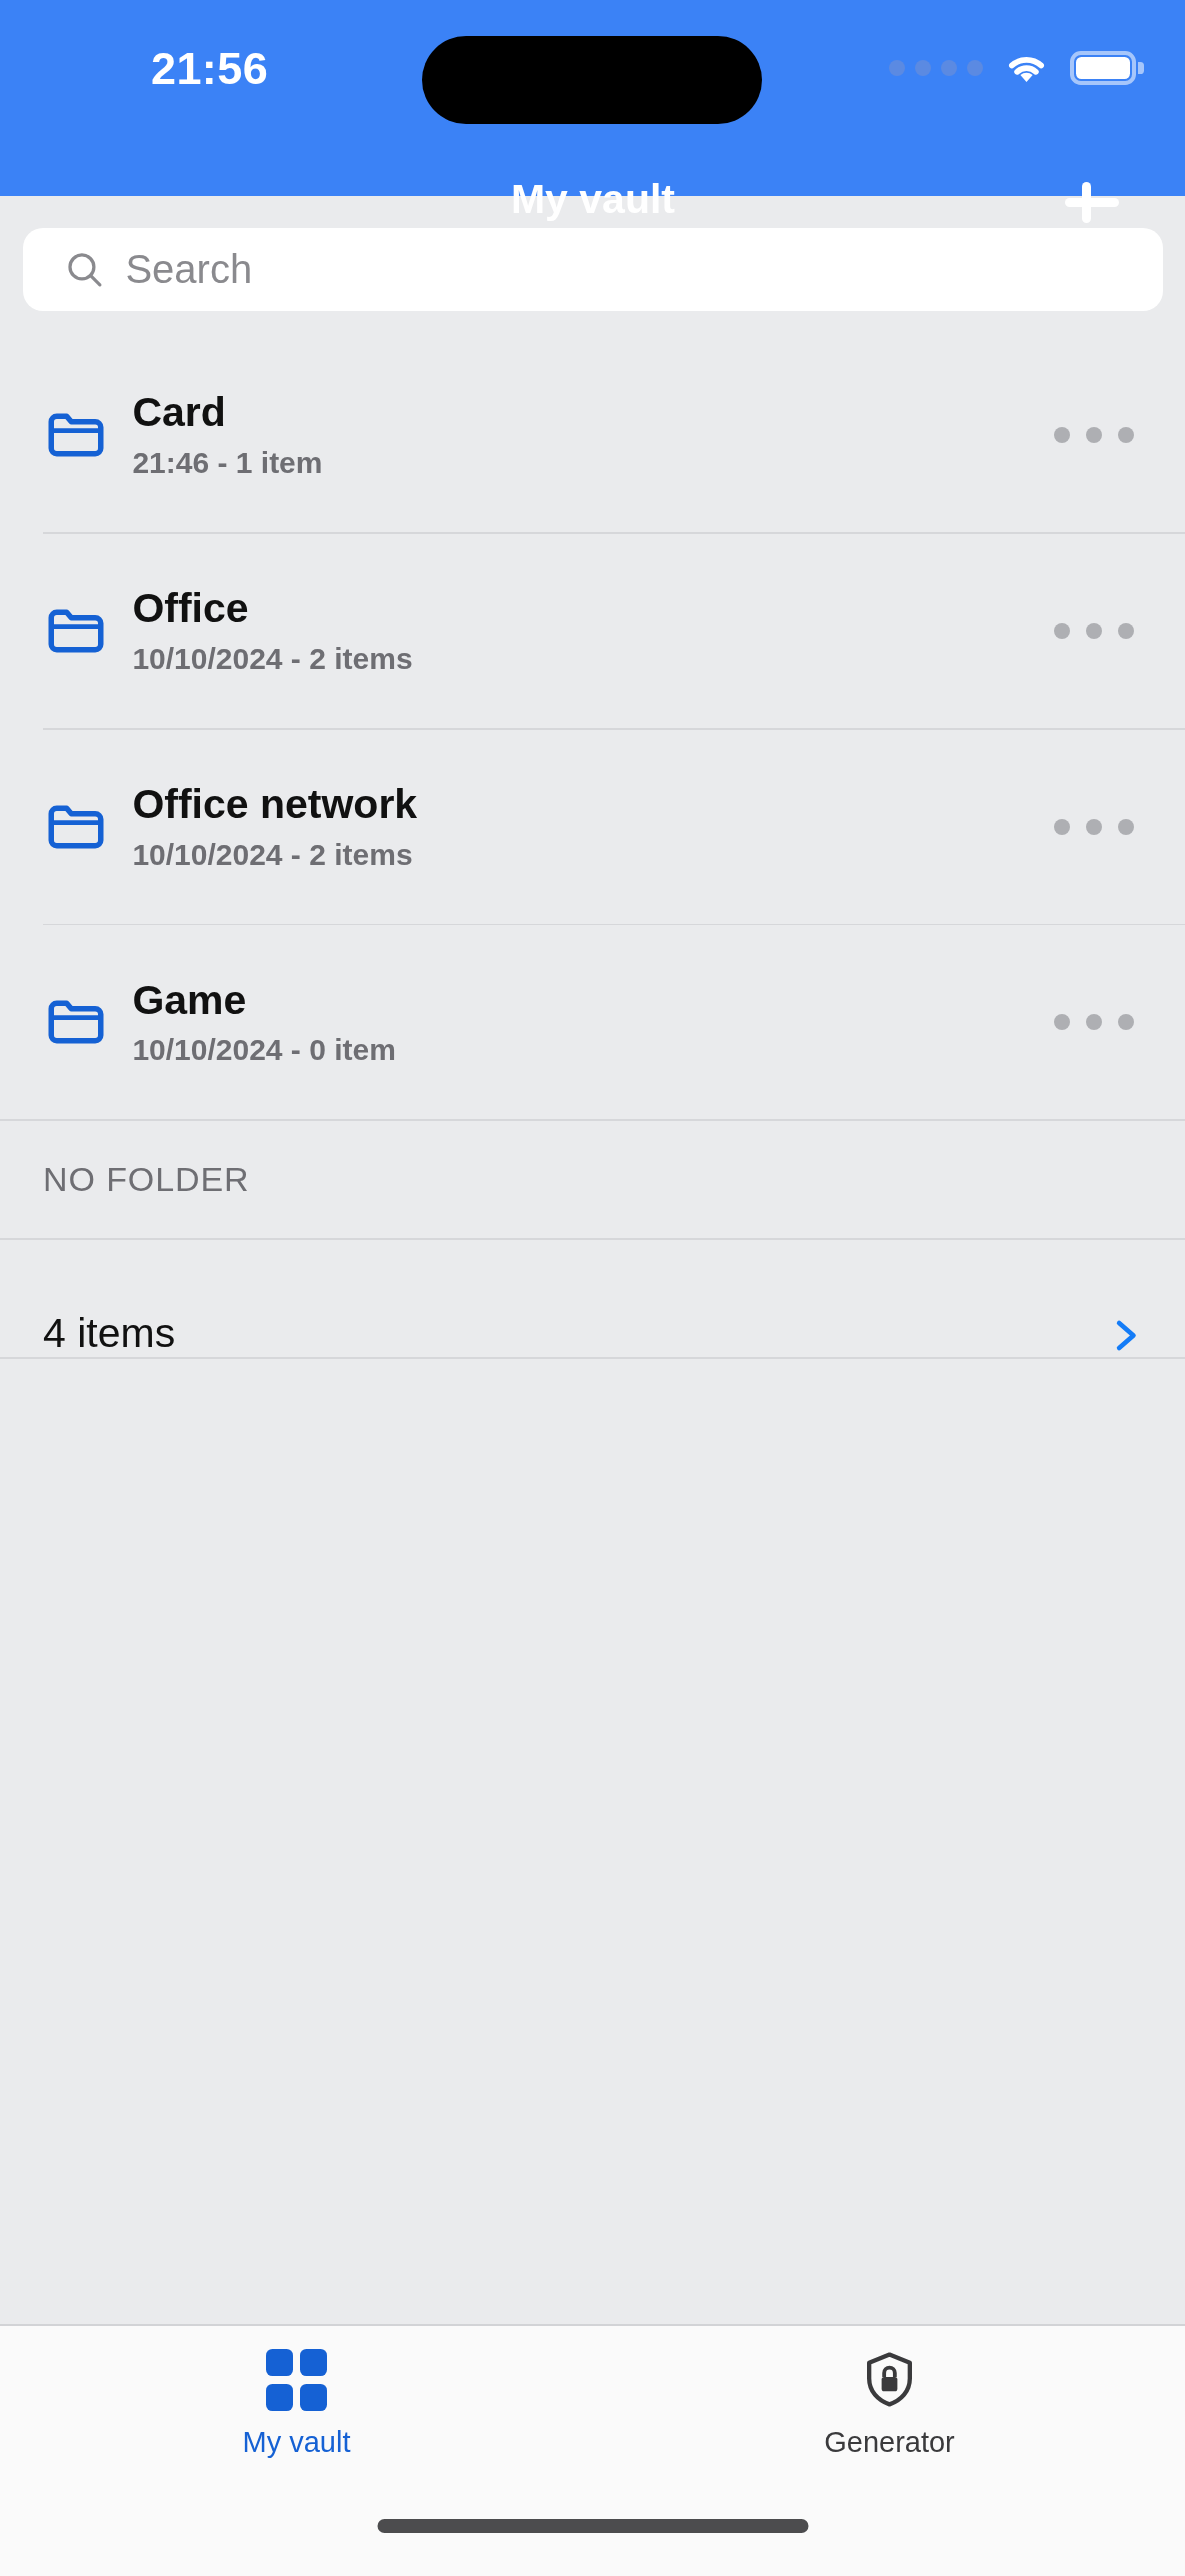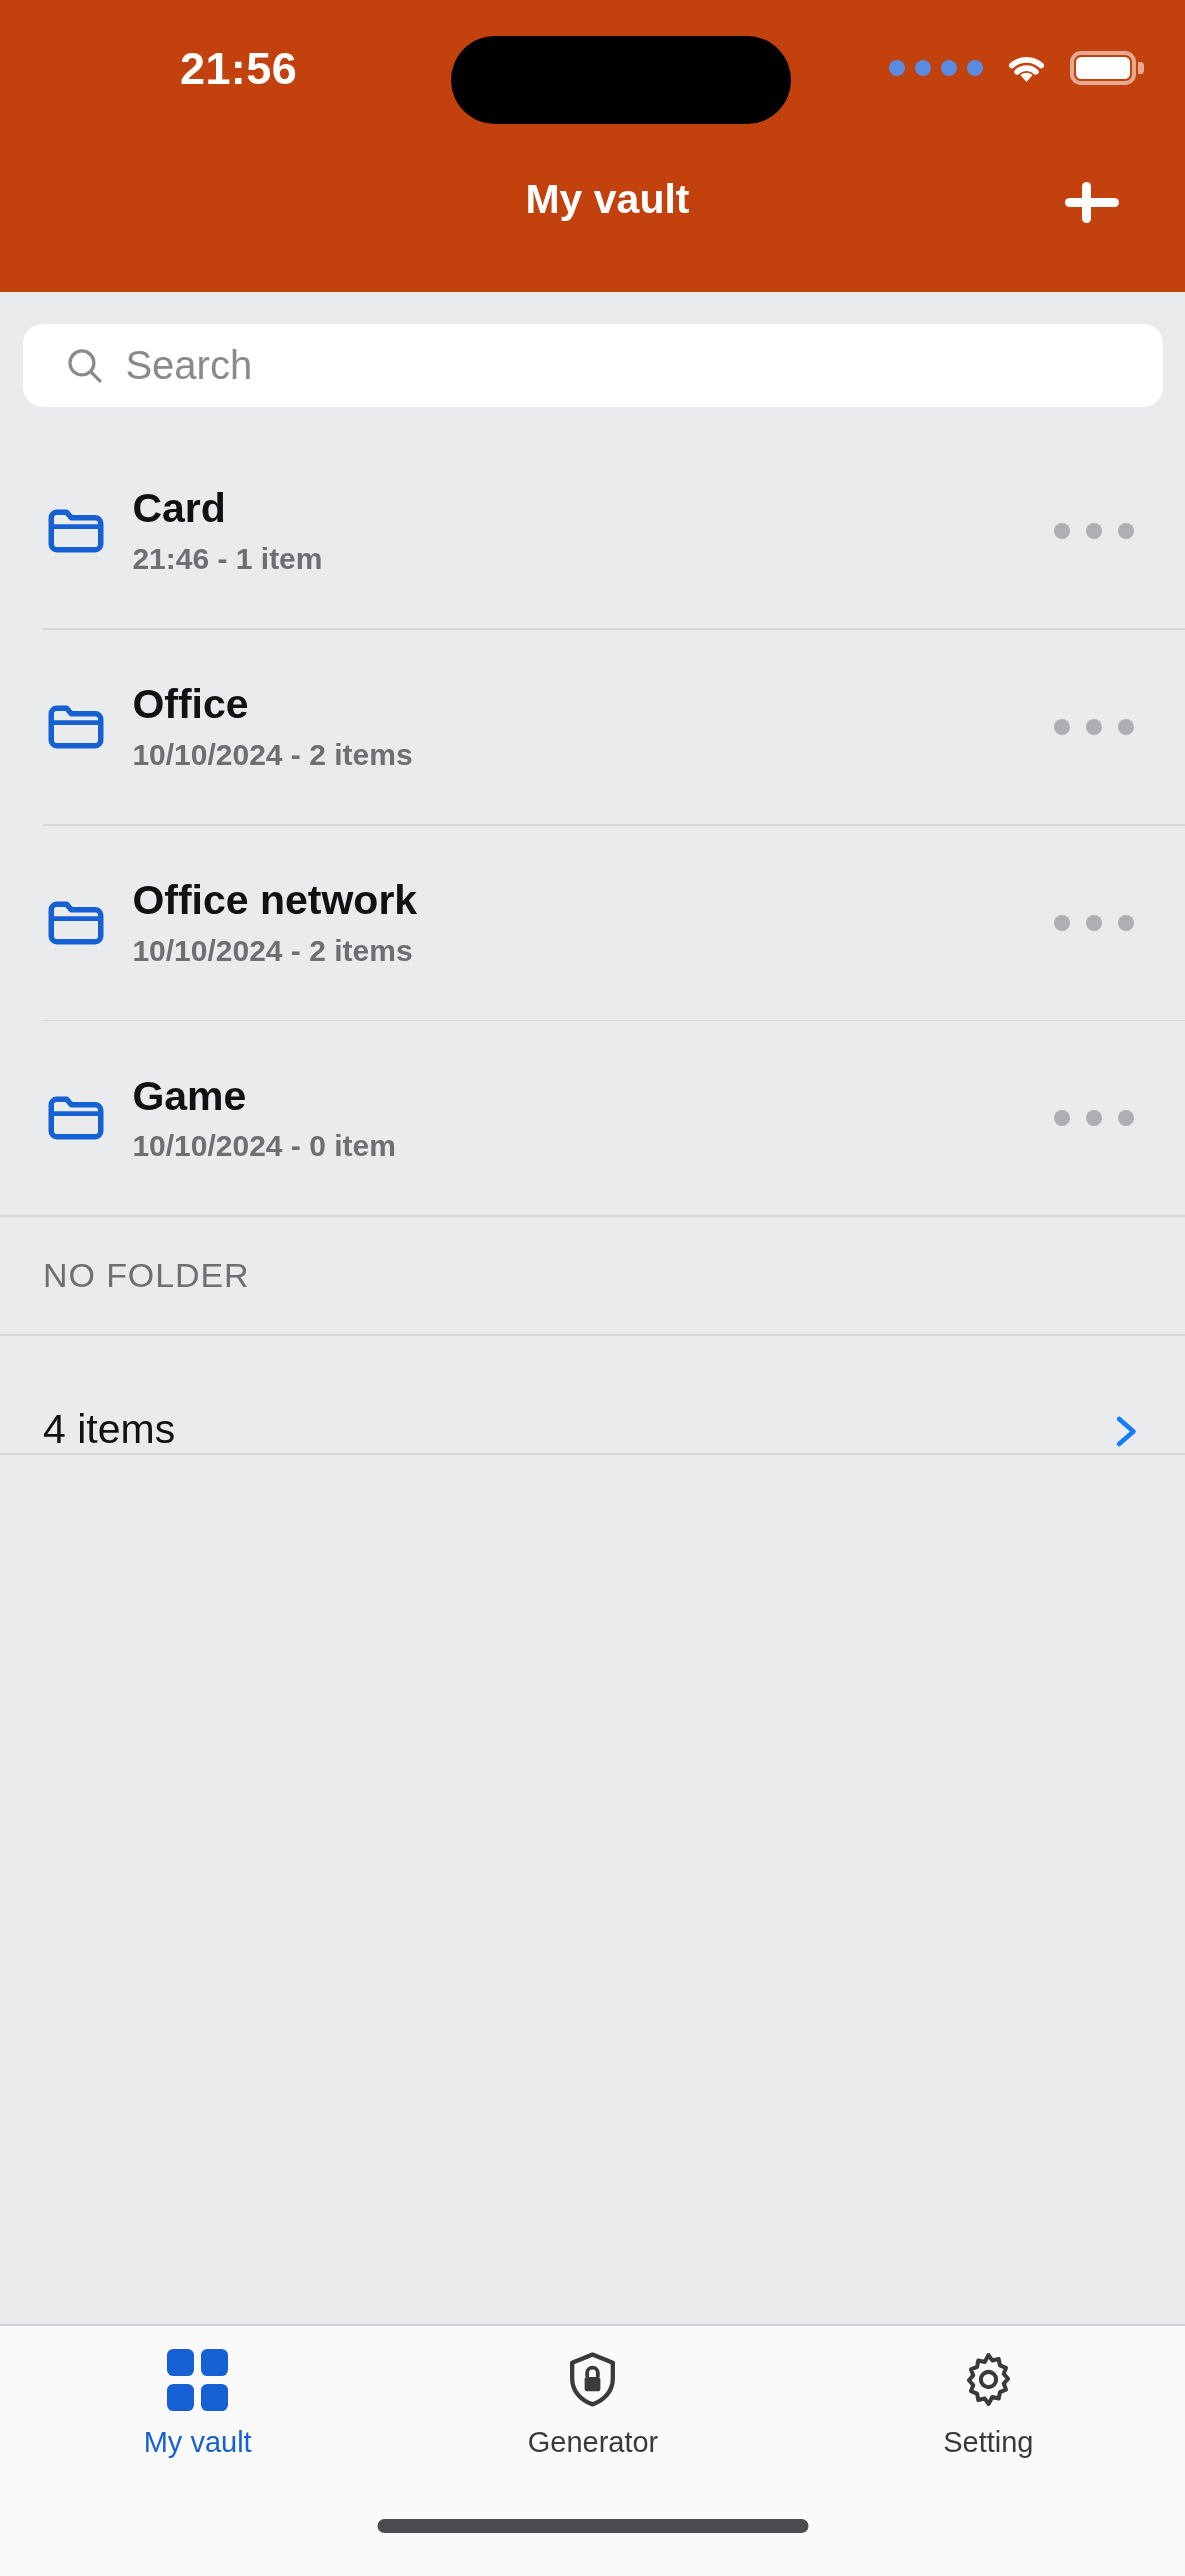--- a/index.html
+++ b/index.html
@@ -5,21 +5,21 @@
   * { margin:0; padding:0; box-sizing:border-box; }
   html, body {
     width:1186px; height:2576px;
     font-family:"Liberation Sans", sans-serif;
     background:#EAEBED;
     overflow:hidden;
   }
   #app { position:relative; width:1186px; height:2576px; background:#EAEBED; display:flex; flex-direction:column; }
 
   
-  .header { position:relative; background:#c2410c; height:292px; flex:0 0 auto;padding-left:29px; }
+  .header { position:relative; background:#3b82f6; height:196px; flex:0 0 auto; }
   .statusbar { position:relative; height:144px; }
   .status-time {
     position:absolute; left:151px; top:43px;
     color:#FFFFFF; font-size:45px; font-weight:700; letter-spacing:0.4px;
   }
   .dynamic-island {
     position:absolute; left:422px; top:36px;
     width:340px; height:88px; border-radius:44px; background:#000000;
   }
   .status-right { position:absolute; right:50px; top:50px; display:flex; align-items:center; gap:20px; }
@@ -265,26 +265,19 @@
 
     <div class="tab">
       <svg class="tab-icon" viewBox="0 0 24 24">
         <path d="M12 2.2 20 5.4v6.2c0 5-3.4 8.6-8 10.2-4.6-1.6-8-5.2-8-10.2V5.4Z" fill="none" stroke="#3A3A3C" stroke-width="1.7" stroke-linejoin="round"></path>
         <rect x="8.9" y="11" width="6.2" height="5.6" rx="1" fill="#3A3A3C"></rect>
         <path d="M9.9 11V9.4a2.1 2.1 0 0 1 4.2 0V11" fill="none" stroke="#3A3A3C" stroke-width="1.5"></path>
       </svg>
       <div class="tab-label">Generator</div>
     </div>
 
-    <div class="tab">
-      <svg class="tab-icon" viewBox="0 0 24 24">
-        <path d="M12 2.4l1.5 2.1 2.5-.6.5 2.5 2.4 1-.9 2.4 1.7 1.9-1.7 1.9.9 2.4-2.4 1-.5 2.5-2.5-.6L12 21.6l-1.5-2.1-2.5.6-.5-2.5-2.4-1 .9-2.4L4.3 12.3 6 10.4l-.9-2.4 2.4-1 .5-2.5 2.5.6Z" fill="none" stroke="#3A3A3C" stroke-width="1.6" stroke-linejoin="round"></path>
-        <circle cx="12" cy="12" r="3" fill="none" stroke="#3A3A3C" stroke-width="1.6"></circle>
-      </svg>
-      <div class="tab-label">Setting</div>
-    </div>
   </div>
 
   <div class="home-bar-area">
     <div class="home-indicator"></div>
   </div>
 </div>
 
 
 </body></html>

